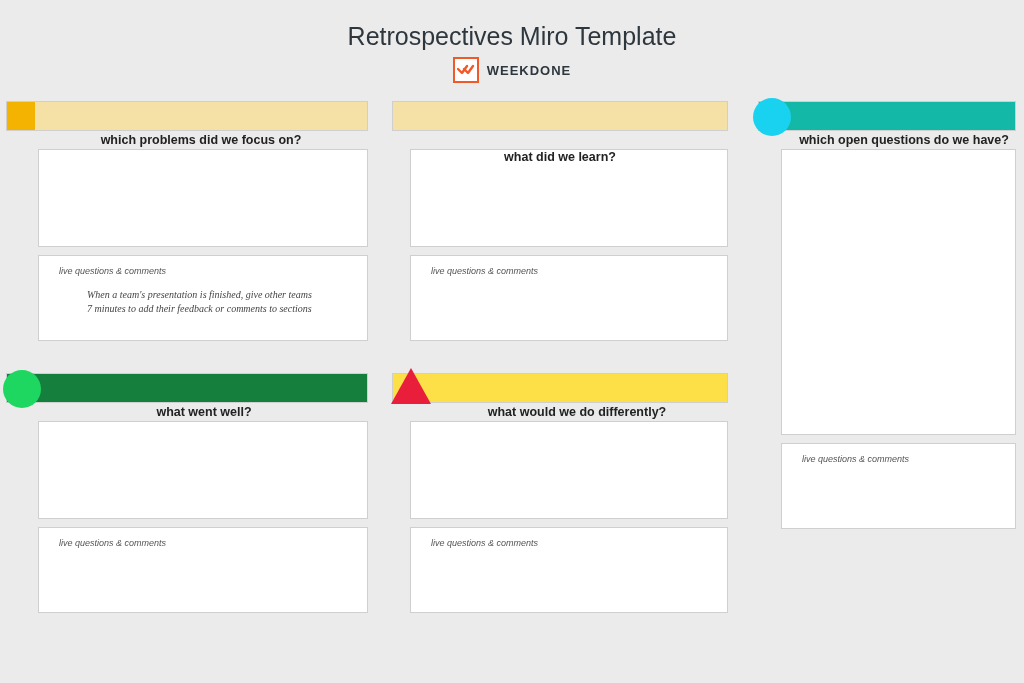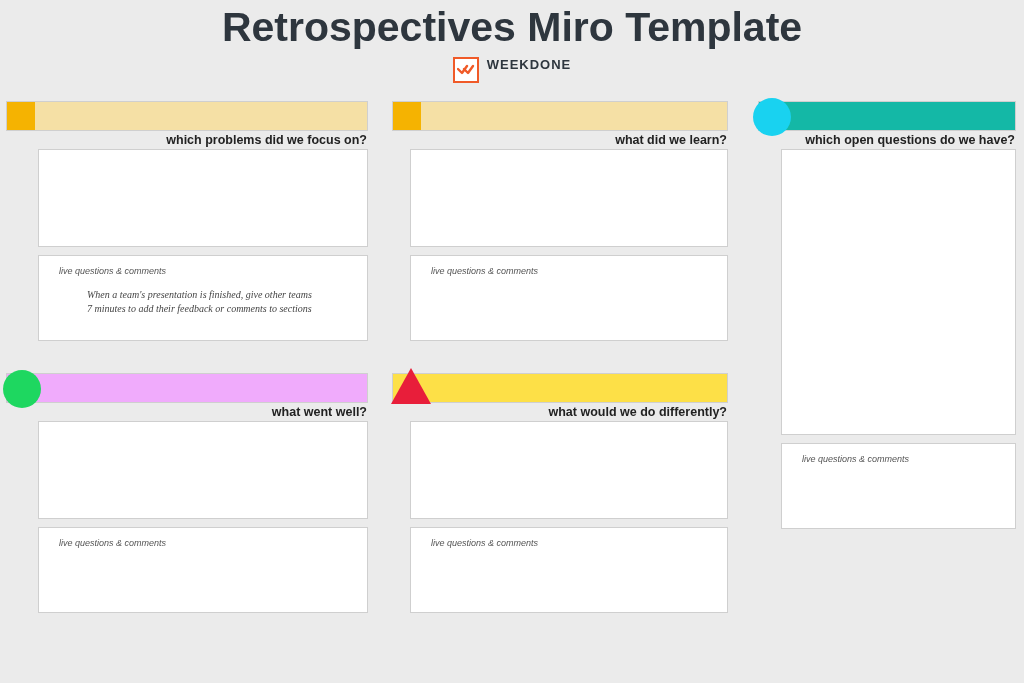--- a/index.html
+++ b/index.html
@@ -5,29 +5,30 @@
     * { box-sizing: border-box; margin: 0; padding: 0; }
     html, body { width: 1024px; height: 683px; overflow: hidden; }
     body {
       background: #ebebeb;
       font-family: -apple-system, "Segoe UI", Arial, sans-serif;
       position: relative;
     }
 
     .title {
       text-align: center;
-      font-size: 41px;
-      font-weight: 700;
+      font-size: 25px;
+      font-weight: 400;
       color: #2e363e;
-      padding-top: 4px;
+      padding-top: 22px;
     }
 
     .brand {
       display: flex;
       justify-content: center;
+      align-items: center;
       gap: 8px;
       padding-top: 6px;
     }
     .brand-logo {
       width: 26px;
       height: 26px;
       border: 2px solid #f05a28;
       background: #fff;
       position: relative;
     }
@@ -55,21 +56,21 @@
       align-items: center;
       border: 1px solid #cfcfcf;
       position: relative;
     }
     .header-left {
       width: 28px;
       height: 100%;
     }
     .header-title {
       flex: 1;
-      text-align: right;
+      text-align: center;
       font-size: 12.5px;
       font-weight: 700;
       color: #222;
       margin-top: 48px;
     }
 
     .panel {
       background: #fff;
       border: 1px solid #cfcfcf;
     }
@@ -105,36 +106,36 @@
 
     
     #col1 { left: 6px; top: 18px; width: 362px; }
     #col1 .header-bar { background: #f5e0a5; }
     #col1 .header-left { background: #f5b301; }
     #col1 .panel { margin-top: 18px; height: 98px; margin-left: 32px; width: 330px; }
     #col1 .comments { margin-top: 8px; margin-left: 32px; width: 330px; height: 86px; }
 
     
     #col2 { left: 392px; top: 18px; width: 336px; }
-    #col2 .header-bar { background: #f5e0a5; }
+    #col2 .header-bar { background: #f5e0a5; flex-direction: column; }
     #col2 .header-left { background: #f5b301; }
     #col2 .panel { margin-top: 18px; height: 98px; margin-left: 18px; width: 318px; }
     #col2 .comments { margin-top: 8px; margin-left: 18px; width: 318px; height: 86px; }
 
     
     #col3 { left: 758px; top: 18px; width: 258px; }
     #col3 .header-bar { background: #14b8a6; }
     #col3 .header-left { background: transparent; width: 34px; }
     #col3 .panel { margin-top: 18px; height: 286px; margin-left: 23px; width: 235px; }
     #col3 .comments { margin-top: 8px; margin-left: 23px; width: 235px; height: 86px; }
     #col3 .circle { width: 38px; height: 38px; background: #19d2f0; left: -6px; top: -4px; }
 
     
     #col4 { left: 6px; top: 290px; width: 362px; }
-    #col4 .header-bar { background: #f0abfc; }
+    #col4 .header-bar { background: #15803d; }
     #col4 .header-left { background: transparent; width: 34px; }
     #col4 .panel { margin-top: 18px; height: 98px; margin-left: 32px; width: 330px; }
     #col4 .comments { margin-top: 8px; margin-left: 32px; width: 330px; height: 86px; }
     #col4 .circle { width: 38px; height: 38px; background: #1ed760; left: -4px; top: -4px; }
 
     
     #col5 { left: 392px; top: 290px; width: 336px; }
     #col5 .header-bar { background: #fde047; }
     #col5 .header-left { background: transparent; width: 34px; }
     #col5 .panel { margin-top: 18px; height: 98px; margin-left: 18px; width: 318px; }

